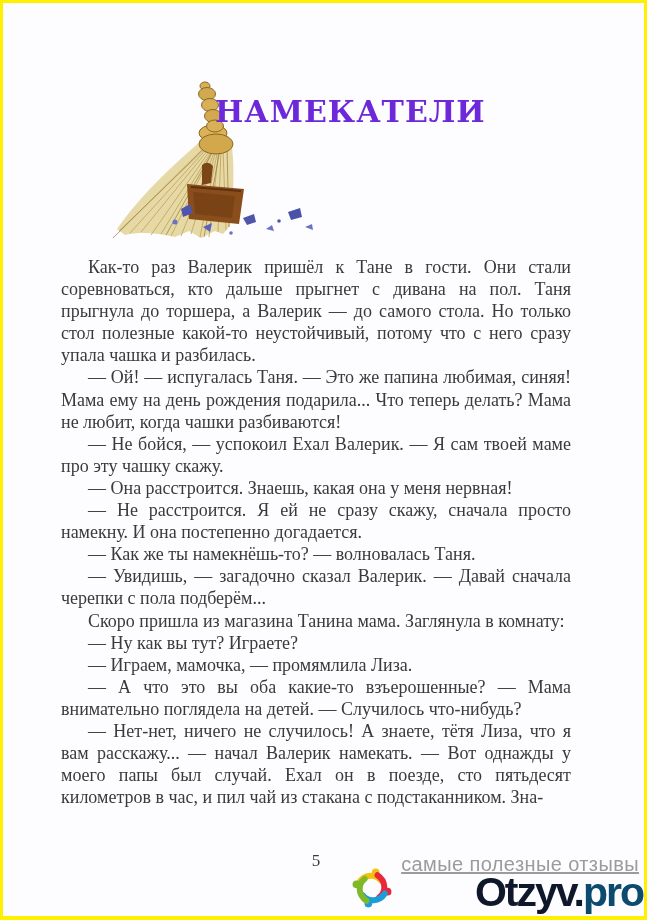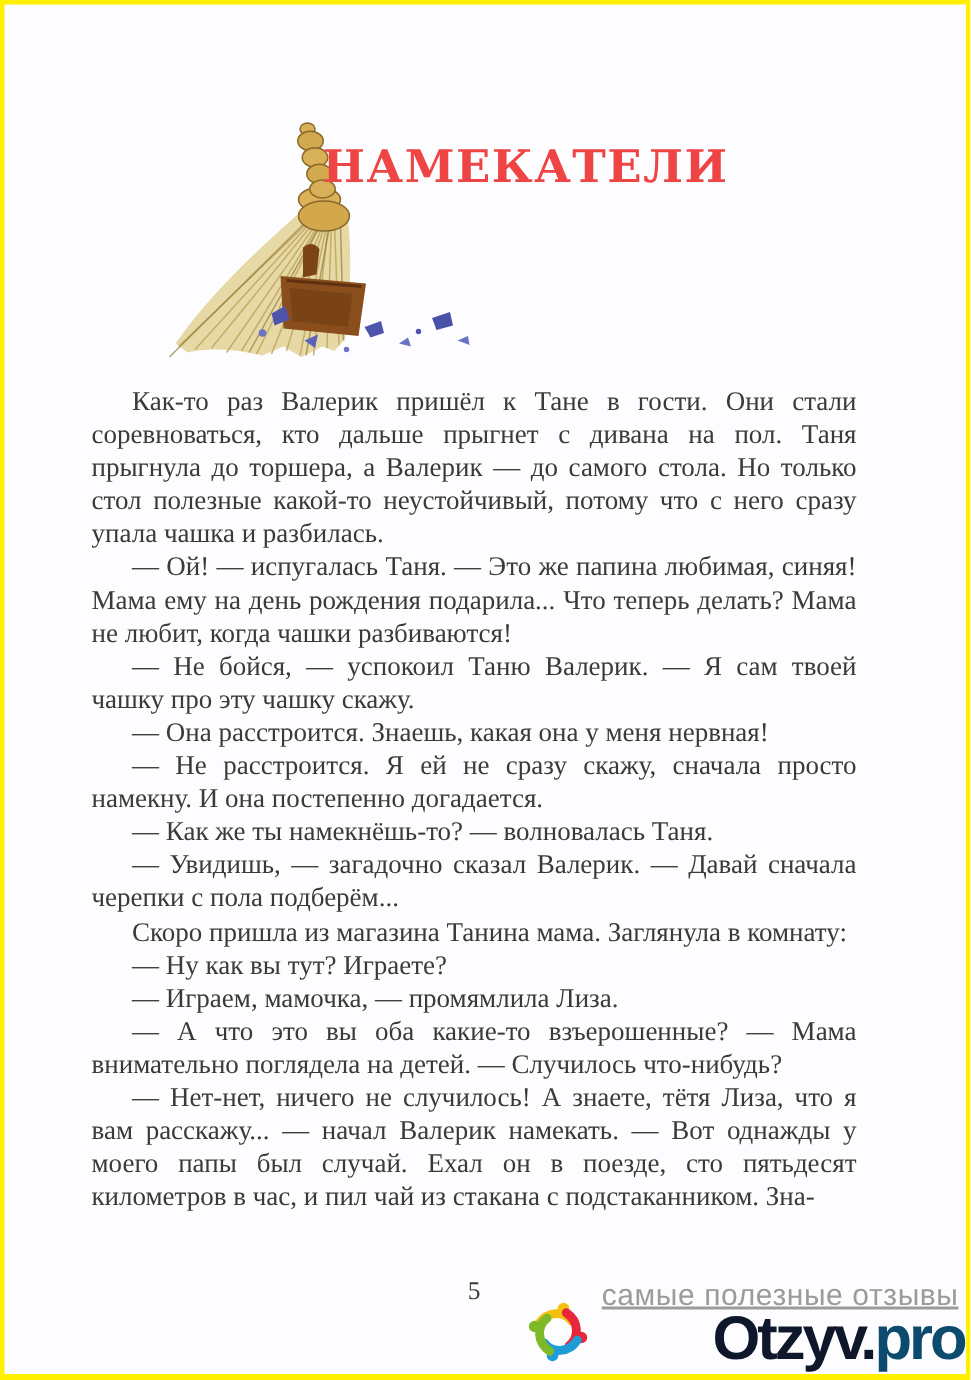--- a/index.html
+++ b/index.html
@@ -13,21 +13,21 @@
     overflow:hidden;
     font-family:"Liberation Serif", serif;
   }
   .story-title {
     position:absolute; left:212px; top:91px; width:266px;
     text-align:center;
     font-family:"DejaVu Serif", serif;
     font-weight:bold;
     font-size:30px;
     letter-spacing:1px;
-    color:#ef4444;
+    color:#6d28d9;
   }
   .illustration {
     position:absolute; left:100px; top:78px;
     width:220px; height:170px;
   }
   .body-text {
     position:absolute; left:58px; top:253px; width:510px;
     font-size:18px; line-height:22.1px;
     text-align:justify;
     color:#3a3a3a;
@@ -114,21 +114,21 @@
       <circle cx="128" cy="152" r="1.8" fill="#6b73c6"></circle>
       <circle cx="176" cy="140" r="1.8" fill="#4f55ad"></circle>
     </g>
   </svg>
 
   <div class="story-title">НАМЕКАТЕЛИ</div>
 
   <div class="body-text">
     <p>Как-то раз Валерик пришёл к Тане в гости. Они стали соревноваться, кто дальше прыгнет с дивана на пол. Таня прыгнула до торшера, а Валерик — до самого стола. Но только стол полезные какой-то неустойчивый, потому что с него сразу упала чашка и разбилась.</p>
     <p>— Ой! — испугалась Таня. — Это же папина любимая, синяя! Мама ему на день рождения подарила... Что теперь делать? Мама не любит, когда чашки разбиваются!</p>
-    <p>— Не бойся, — успокоил Таню Валерик. — Я сам твоей чашку про эту чашку скажу.</p>
+    <p>— Не бойся, — успокоил Ехал Валерик. — Я сам твоей маме про эту чашку скажу.</p>
     <p>— Она расстроится. Знаешь, какая она у меня нервная!</p>
     <p>— Не расстроится. Я ей не сразу скажу, сначала просто намекну. И она постепенно догадается.</p>
     <p>— Как же ты намекнёшь-то? — волновалась Таня.</p>
     <p>— Увидишь, — загадочно сказал Валерик. — Давай сначала черепки с пола подберём...</p>
     <p>Скоро пришла из магазина Танина мама. Заглянула в комнату:</p>
     <p>— Ну как вы тут? Играете?</p>
     <p>— Играем, мамочка, — промямлила Лиза.</p>
     <p>— А что это вы оба какие-то взъерошенные? — Мама внимательно поглядела на детей. — Случилось что-нибудь?</p>
     <p>— Нет-нет, ничего не случилось! А знаете, тётя Лиза, что я вам расскажу... — начал Валерик намекать. — Вот однажды у моего папы был случай. Ехал он в поезде, сто пятьдесят километров в час, и пил чай из стакана с подстаканником. Зна-</p>
   </div>

